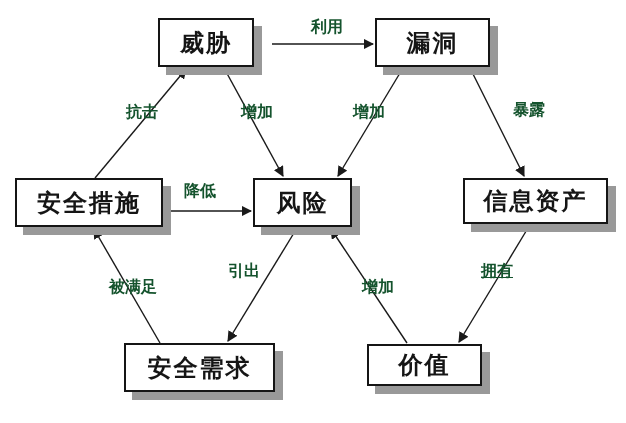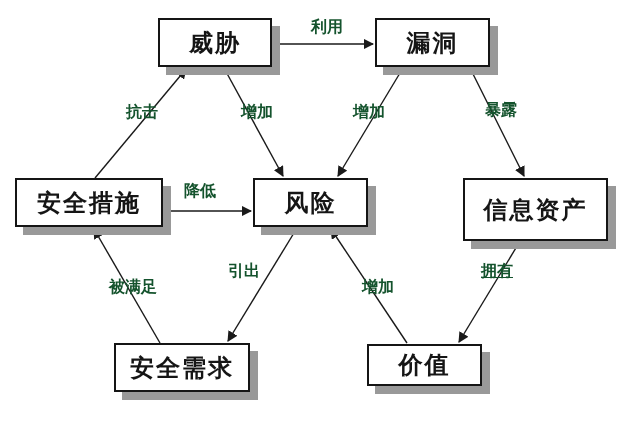--- a/index.html
+++ b/index.html
@@ -73,43 +73,43 @@
 
     <line x1="160" y1="343" x2="94" y2="229" stroke="#1a1a1a" stroke-width="1.4" marker-end="url(#arrow)"></line>
 
     <line x1="297" y1="228" x2="228" y2="341" stroke="#1a1a1a" stroke-width="1.4" marker-end="url(#arrow)"></line>
 
     <line x1="407" y1="343" x2="331" y2="229" stroke="#1a1a1a" stroke-width="1.4" marker-end="url(#arrow)"></line>
 
     <line x1="528" y1="228" x2="459" y2="342" stroke="#1a1a1a" stroke-width="1.4" marker-end="url(#arrow)"></line>
   </svg>
 
-  <div class="node" style="left:158px; top:18px; width:114px; height:49px;font-family:Liberation Serif, serif;">威胁</div>
+  <div class="node" style="left:158px; top:18px; width:96px; height:49px;font-family:Liberation Serif, serif;">威胁</div>
 
   <div class="node" style="left:15px; top:178px; width:148px; height:49px;">安全措施</div>
 
   <div class="node" style="left:375px; top:18px; width:115px; height:49px;">漏洞</div>
 
-  <div class="node" style="left:253px; top:178px; width:115px; height:49px;">风险</div>
+  <div class="node" style="left:253px; top:178px; width:99px; height:49px;">风险</div>
 
-  <div class="node" style="left:463px; top:178px; width:145px; height:63px;">信息资产</div>
+  <div class="node" style="left:463px; top:178px; width:145px; height:46px;">信息资产</div>
 
-  <div class="node" style="left:114px; top:343px; width:136px; height:49px;">安全需求</div>
+  <div class="node" style="left:124px; top:343px; width:151px; height:49px;">安全需求</div>
 
   <div class="node" style="left:367px; top:344px; width:115px; height:42px;">价值</div>
 
   <div class="edge-label" style="left:327px; top:27px;">利用</div>
 
   <div class="edge-label" style="left:142px; top:112px;">抗击</div>
 
   <div class="edge-label" style="left:257px; top:112px;">增加</div>
 
   <div class="edge-label" style="left:369px; top:112px;">增加</div>
 
-  <div class="edge-label" style="left:501px; top:110px;">暴露</div>
+  <div class="edge-label" style="left:529px; top:110px;">暴露</div>
 
   <div class="edge-label" style="left:190px; top:191px;padding-left:20px;">降低</div>
 
   <div class="edge-label" style="left:133px; top:287px;">被满足</div>
 
   <div class="edge-label" style="left:244px; top:271px;">引出</div>
 
   <div class="edge-label" style="left:378px; top:287px;">增加</div>
 
   <div class="edge-label" style="left:497px; top:271px;text-decoration:underline;">拥有</div>

